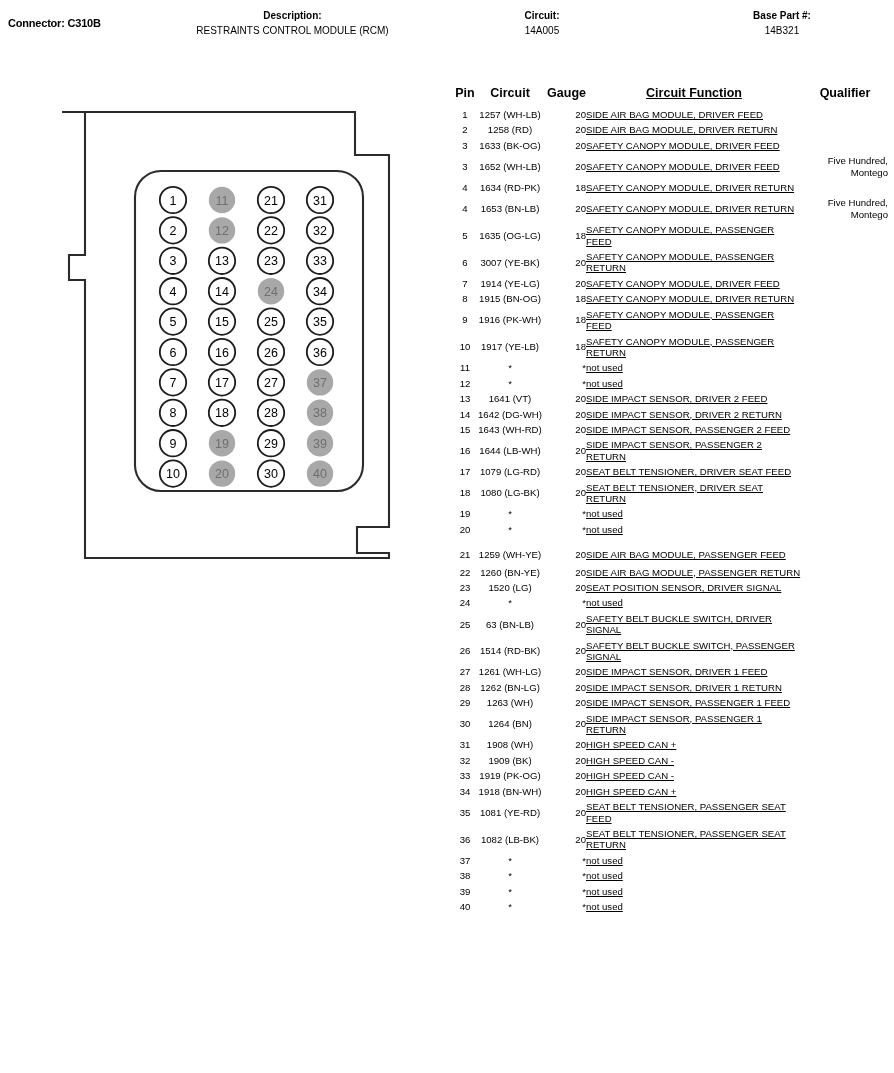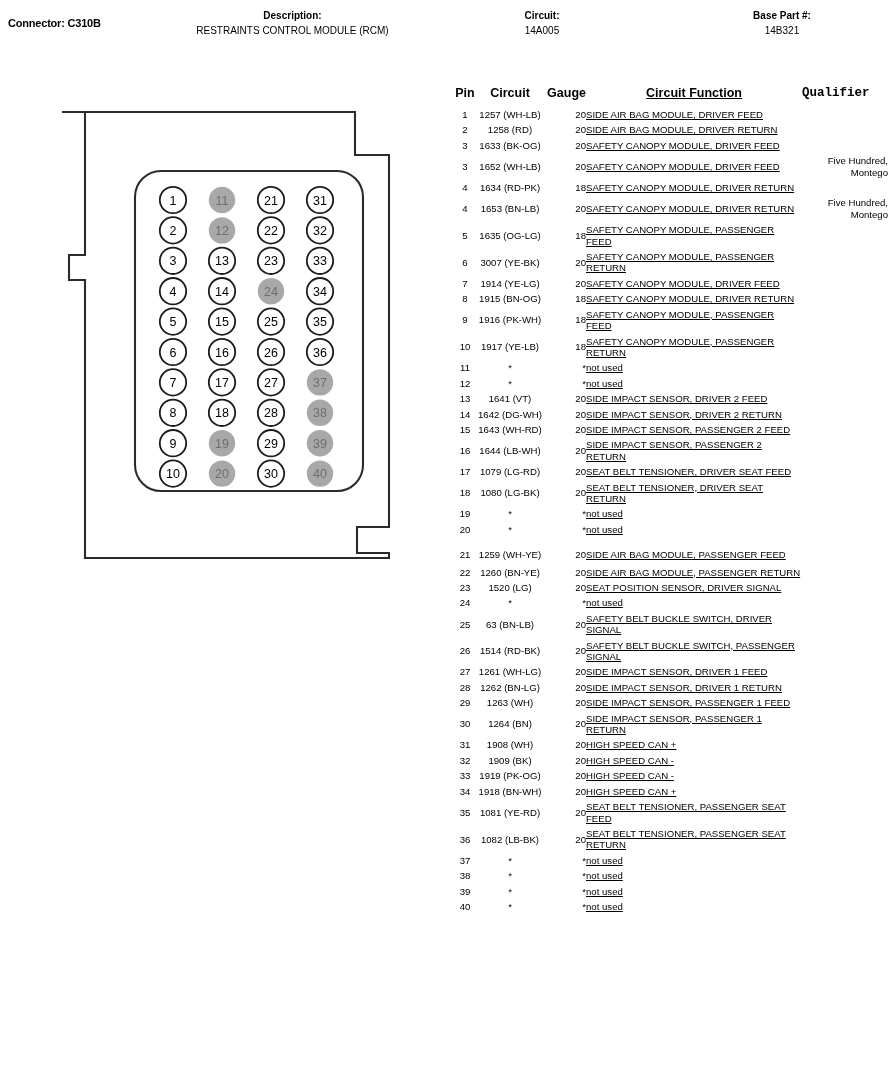--- a/index.html
+++ b/index.html
@@ -81,21 +81,21 @@
     vertical-align: middle;
     line-height: 11.4px;
   }
   th.c-pin,   td.c-pin   { width: 26px;  text-align: center; }
   th.c-circ,  td.c-circ  { width: 64px;  text-align: center; }
   th.c-gauge, td.c-gauge { width: 44px;  text-align: right; }
   th.c-func,  td.c-func  { width: 216px; text-align: left; padding-left: 8px; text-decoration: underline; }
   th.c-qual,  td.c-qual  { width: 86px;  text-align: right; padding-left: 4px; }
 
   th.c-func  { text-align: center; padding-left: 0; }
-  th.c-qual  { text-align: left; padding-left: 0; font-family: Liberation Mono, monospace; }
+  th.c-qual  { text-align: center; padding-left: 0; }
 
   tr.tall-row td { padding-top: 12px; padding-bottom: 4px; }
   tr.tall-row td.c-circ { vertical-align: middle; }
 </style>
 </head>
 <body>
 
 <div id="header">
 
   <div class="hdr-cell" id="connector-block">

